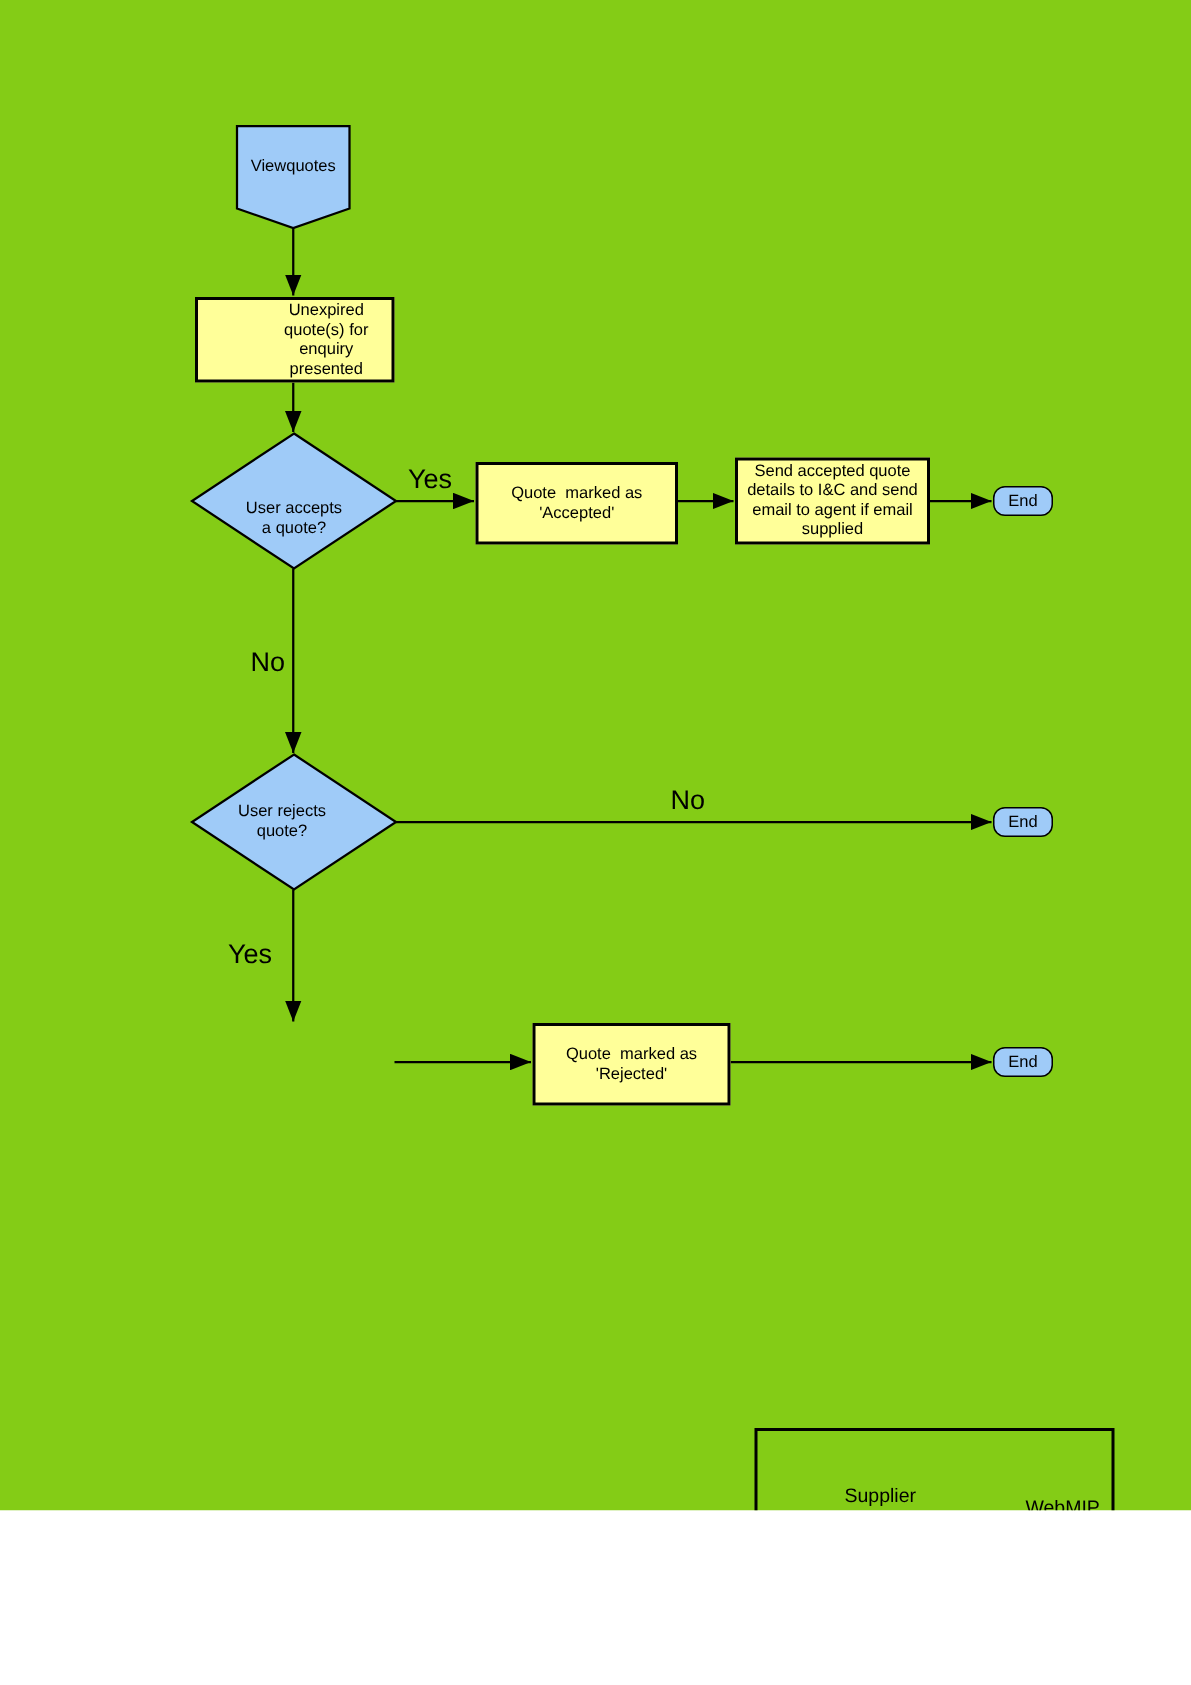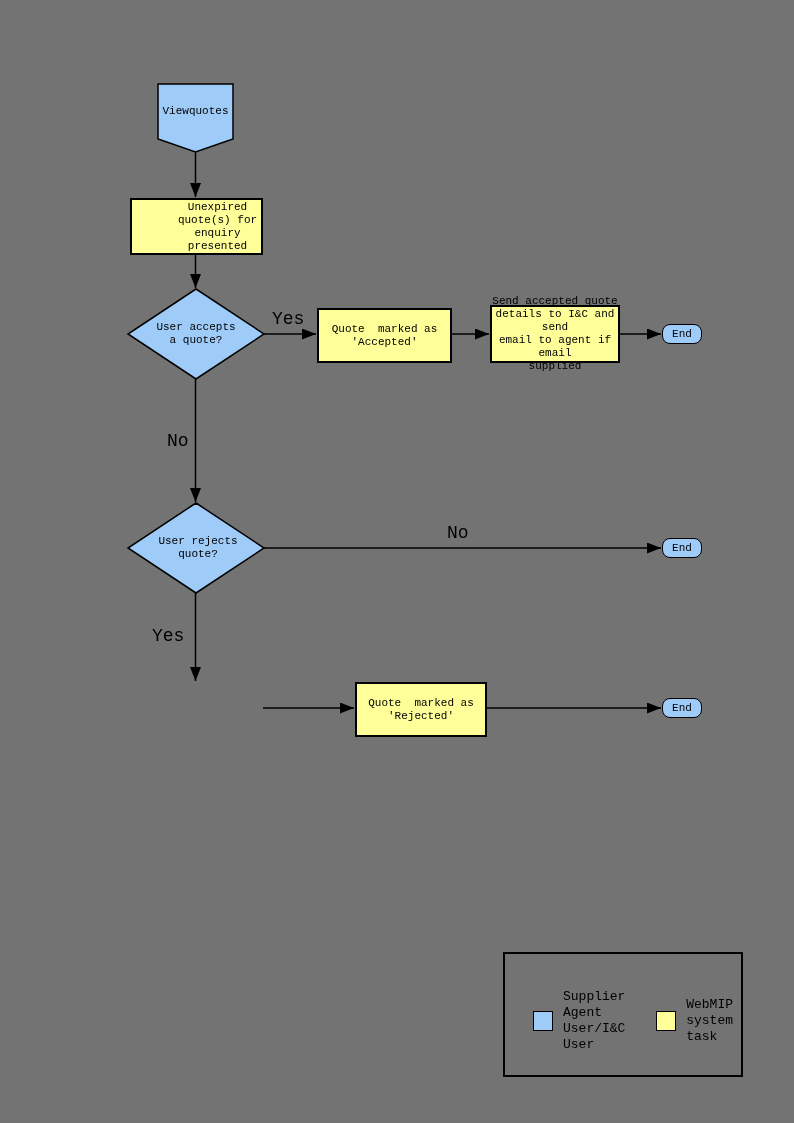--- a/index.html
+++ b/index.html
@@ -1,21 +1,21 @@
 <!DOCTYPE html>
 <html><head>
 <meta charset="utf-8">
 <style>
   html, body { margin: 0; padding: 0; background: #ffffff; }
   .canvas {
     position: relative;
     width: 794px;
-    height: 1123px;
-    background: #737373;
-    font-family: Liberation Mono, monospace;
+    height: 1007px;
+    background: #84cc16;
+    font-family: Liberation Sans, sans-serif;
     color: #000000;
     overflow: hidden;
   }
   svg.layer { position: absolute; left: 0; top: 0; width: 794px; height: 1123px; }
 
   .node-label {
     position: absolute;
     display: flex;
     align-items: center;
     justify-content: center;
@@ -120,23 +120,23 @@
 
   <div class="task" style="left: 490px; top: 305px; width: 130px; height: 58px; background-color: rgb(255, 255, 153);">Send accepted quote
 details to I&amp;C and send
 email to agent if email
 supplied</div>
 
 
   <div class="task" style="left: 355px; top: 682px; width: 132px; height: 55px; background-color: rgb(255, 255, 153);">Quote  marked as
 'Rejected'</div>
 
-  <div class="node-label" style="left:138px; top:310px; width:116px; height:48px;">User accepts
+  <div class="node-label" style="left:138px; top:322px; width:116px; height:48px;">User accepts
 a quote?</div>
-  <div class="node-label" style="left:140px; top:524px; width:116px; height:48px;">User rejects
+  <div class="node-label" style="left:130px; top:524px; width:116px; height:48px;">User rejects
 quote?</div>
 
   <div class="terminator" style="left: 662px; top: 324px; background-color: rgb(159, 203, 248);">End</div>
   <div class="terminator" style="left: 662px; top: 538px; background-color: rgb(159, 203, 248);">End</div>
   <div class="terminator" style="left: 662px; top: 698px; background-color: rgb(159, 203, 248);">End</div>
 
   <div class="edge-label" style="left:272px; top:307px;">Yes</div>
   <div class="edge-label" style="left:167px; top:429px;">No</div>
   <div class="edge-label" style="left:447px; top:521px;">No</div>
   <div class="edge-label" style="left:152px; top:624px;">Yes</div>

